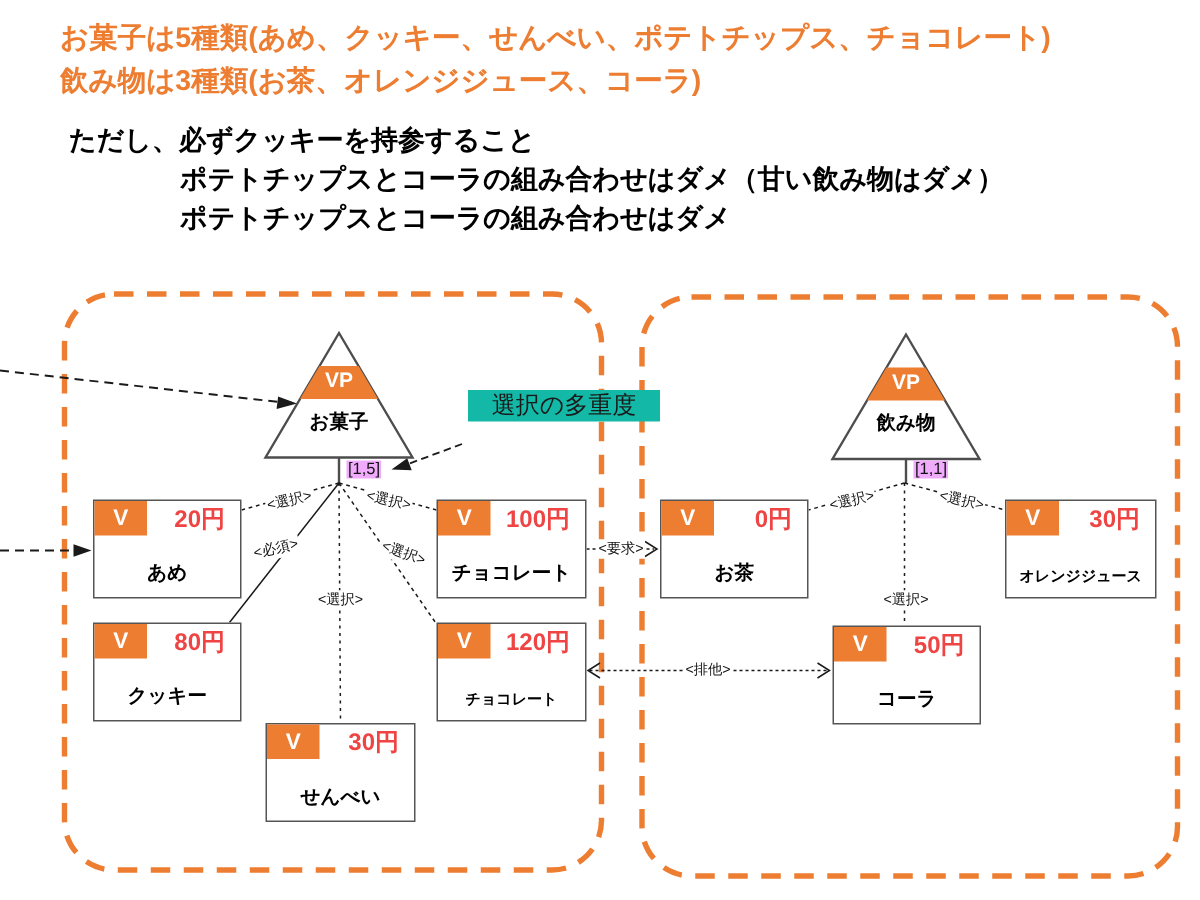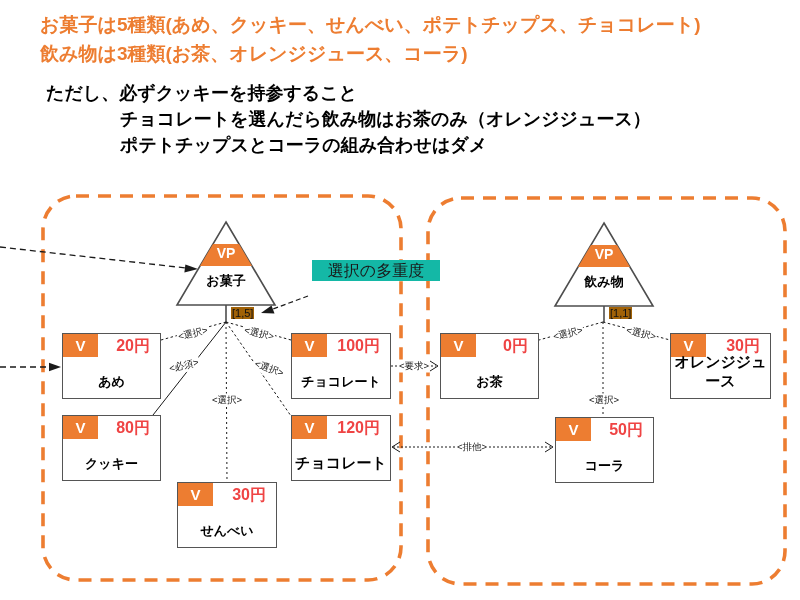--- a/index.html
+++ b/index.html
@@ -10,46 +10,46 @@
   }
   .abs{position:absolute;}
   
   .title{color:#ED7D31;font-weight:bold;font-size:19px;white-space:nowrap;z-index:2;}
   .note{color:#000;font-weight:bold;font-size:18px;white-space:nowrap;z-index:2;}
   
   #diagram-svg{position:absolute;left:0;top:0;z-index:1;}
   
   .vp-tag{width:44px;text-align:center;color:#fff;font-weight:bold;font-size:14px;z-index:2;}
   .vp-name{width:90px;text-align:center;color:#000;font-weight:bold;font-size:13px;z-index:2;}
-  .mult{font-size:11px;color:#111;z-index:2;background:#a16207;padding:0 1px;}
+  .mult{font-size:11px;color:#111;z-index:2;background:#f0abfc;padding:0 1px;}
   
   .node{background:#fff;border:1.5px solid #555;box-sizing:border-box;z-index:3;}
   .vtag{position:absolute;left:0;top:0;width:35px;height:23px;background:#ED7D31;
         color:#fff;font-weight:bold;font-size:15px;line-height:23px;text-align:center;}
   .price{position:absolute;top:2px;right:10px;font-weight:bold;font-size:16px;color:#ef4444;}
   .nname{position:absolute;bottom:7px;left:0;right:0;text-align:center;
          font-weight:bold;font-size:13px;color:#000;}
-  .nname.small{font-size:15px;}
+  .nname.small{font-size:10px;}
   
   .elabel{font-size:9.5px;color:#111;background:#fff;padding:0 1px;white-space:nowrap;
           z-index:4;transform:translate(-50%,-50%);}
   .r-neg{transform:translate(-50%,-50%) rotate(-13deg);}
   .r-pos{transform:translate(-50%,-50%) rotate(13deg);}
   .r-pos2{transform:translate(-50%,-50%) rotate(20deg);}
   
   .annot{width:128px;text-align:center;background:#14b8a6;color:#1a1a1a;font-size:16px;
          line-height:21px;z-index:2;white-space:nowrap;}
 </style>
 </head>
 <body>
 
 <div class="abs title" style="left:40px;top:12px;">お菓子は5種類(あめ、クッキー、せんべい、ポテトチップス、チョコレート)</div>
 <div class="abs title" style="left:40px;top:41px;text-align:center;">飲み物は3種類(お茶、オレンジジュース、コーラ)</div>
 <div class="abs note" style="left:46px;top:81px;">ただし、必ずクッキーを持参すること</div>
-<div class="abs note" style="left:120px;top:107px;">チョコレートを選んだら飲み物はお茶のみ（オレンジジュース）</div>
+<div class="abs note" style="left:120px;top:107px;">ポテトチップスとコーラの組み合わせはダメ（甘い飲み物はダメ）</div>
 <div class="abs note" style="left:120px;top:133px;">ポテトチップスとコーラの組み合わせはダメ</div>
 
 <svg id="diagram-svg" width="800" height="600" viewBox="0 0 800 600">
 
   <rect x="43" y="196" width="358" height="384" rx="33" fill="none" stroke="#ED7D31" stroke-width="3.6" stroke-dasharray="13 9"></rect>
   <rect x="428" y="198" width="357" height="386" rx="33" fill="none" stroke="#ED7D31" stroke-width="3.6" stroke-dasharray="13 9"></rect>
 
   <line x1="0" y1="247" x2="186" y2="268" stroke="#1a1a1a" stroke-width="1.3" stroke-dasharray="6 4"></line>
   <polygon points="198,269 185.4,264.4 184.4,272.6" fill="#1a1a1a"></polygon>
   <line x1="0" y1="367" x2="49" y2="367" stroke="#1a1a1a" stroke-width="1.3" stroke-dasharray="6 4"></line>

